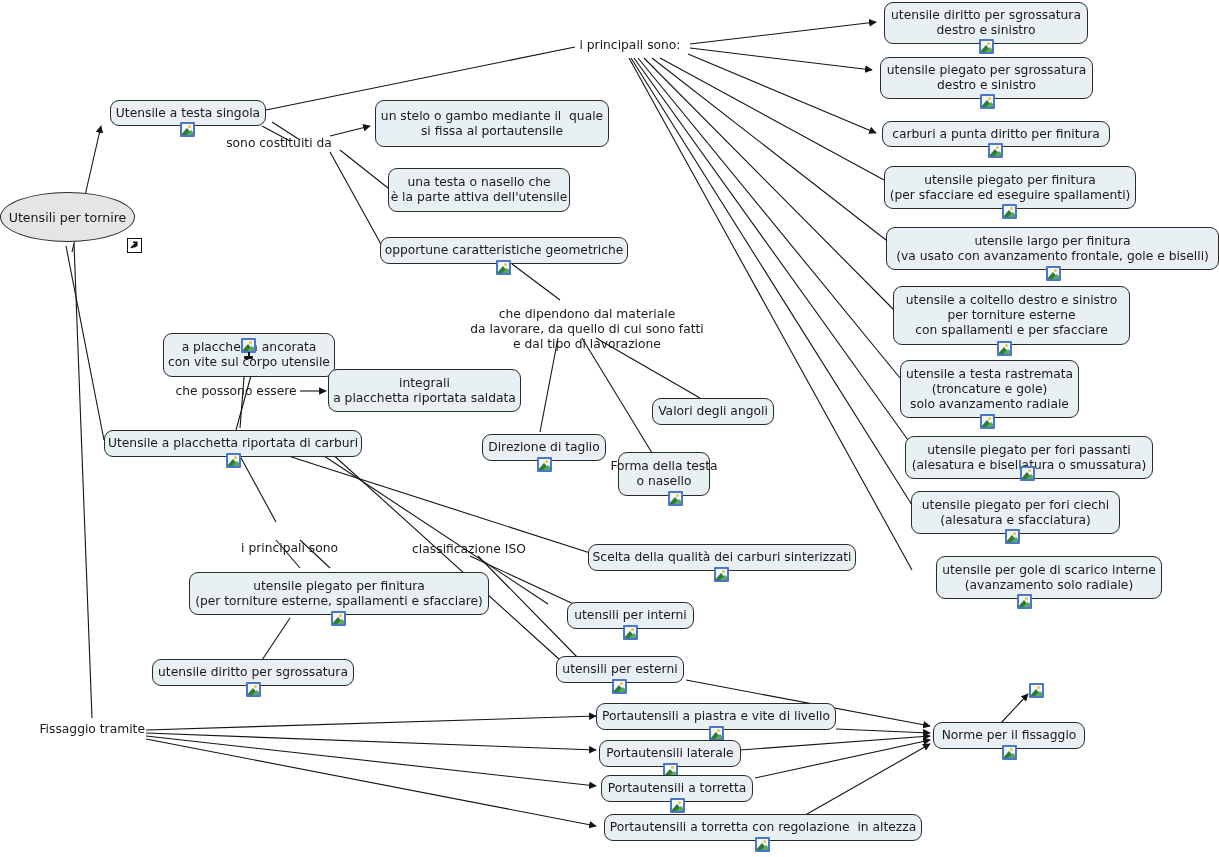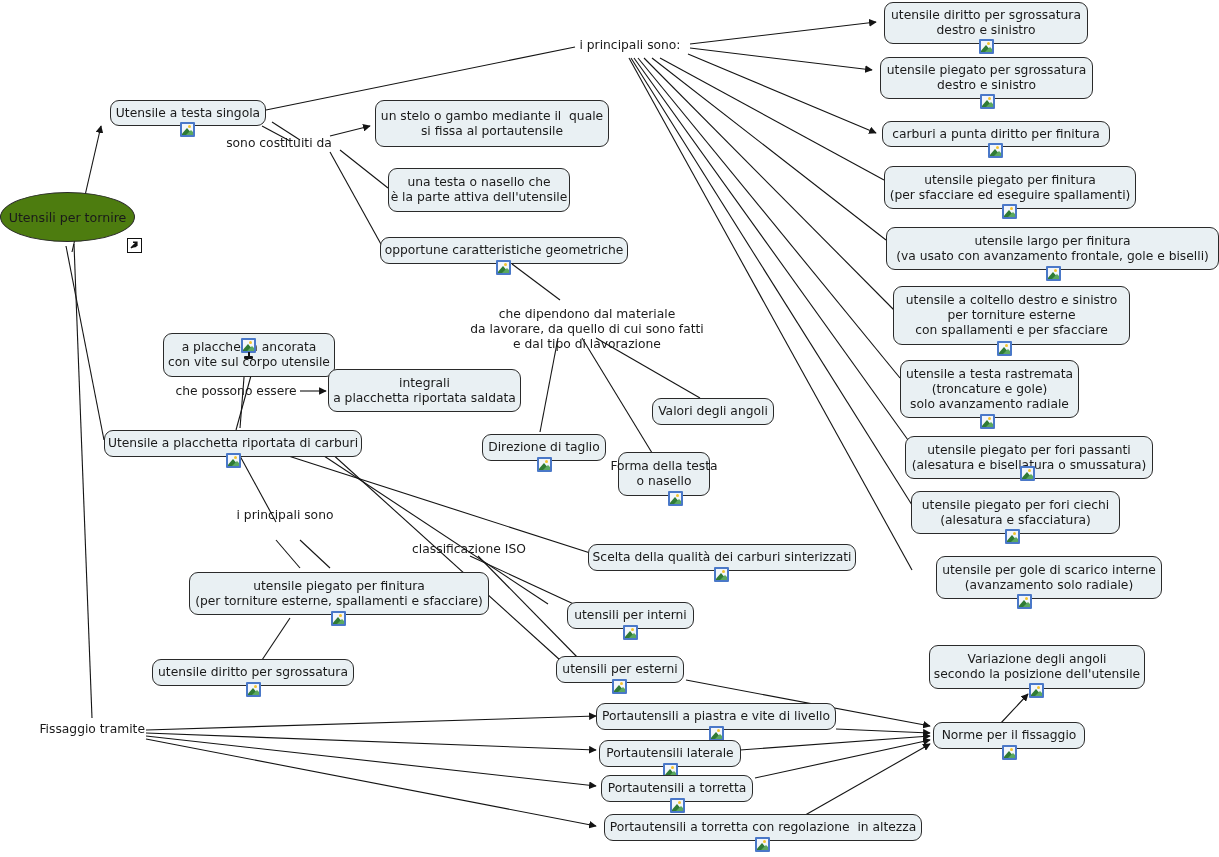--- a/index.html
+++ b/index.html
@@ -37,21 +37,21 @@
     text-align: center;
     display: flex;
     align-items: center;
     justify-content: center;
     padding: 3px 8px;
     white-space: pre;
   }
   .node-root {
     position: absolute;
     box-sizing: border-box;
-    background: #4d7c0f;
+    background: #e5e5e5;
     border: 1px solid #2a2a2a;
     border-radius: 50%;
     color: #1a1a1a;
     font-size: 12.6px;
     display: flex;
     align-items: center;
     justify-content: center;
     white-space: pre;
   }
   .link-label {
@@ -441,22 +441,20 @@
   </div>
 
   <div class="node" style="left:604px; top:814px; width:318px; height:27px;">Portautensili a torretta con regolazione  in altezza</div>
   <div class="pic-icon" style="left:755px; top:837px;">
     <div class="sky"></div>
       <div class="sun"></div>
       <div class="hill"></div>
       <div class="hill2"></div>
   </div>
 
-  <div class="node" style="left:929px; top:645px; width:216px; height:44px;">Variazione degli angoli
-secondo la posizione dell'utensile</div>
   <div class="pic-icon" style="left:1029px; top:683px;">
     <div class="sky"></div>
       <div class="sun"></div>
       <div class="hill"></div>
       <div class="hill2"></div>
   </div>
 
   <div class="node" style="left:933px; top:722px; width:152px; height:27px;">Norme per il fissaggio</div>
   <div class="pic-icon" style="left:1002px; top:745px;">
     <div class="sky"></div>
@@ -468,19 +466,19 @@
   <div class="link-label" style="left:572px; top:38px; width:116px; text-align:center;">i principali sono:</div>
 
   <div class="link-label" style="left:224px; top:136px; width:110px; text-align:center;">sono costituiti da</div>
 
   <div class="link-label" style="left:460px; top:307px; width:254px; text-align:center;">che dipendono dal materiale
 da lavorare, da quello di cui sono fatti
 e dal tipo di lavorazione</div>
 
   <div class="link-label" style="left:175px; top:384px; width:122px; text-align:center;">che possono essere</div>
 
-  <div class="link-label" style="left:232px; top:508px; width:106px; text-align:center;">i principali sono</div>
+  <div class="link-label" style="left:232px; top:541px; width:106px; text-align:right;">i principali sono</div>
 
   <div class="link-label" style="left:411px; top:542px; width:116px; text-align:center;">classificazione ISO</div>
 
   <div class="link-label" style="left:35px; top:722px; width:110px; text-align:right;">Fissaggio tramite</div>
 
 </div>
 
 </body></html>

